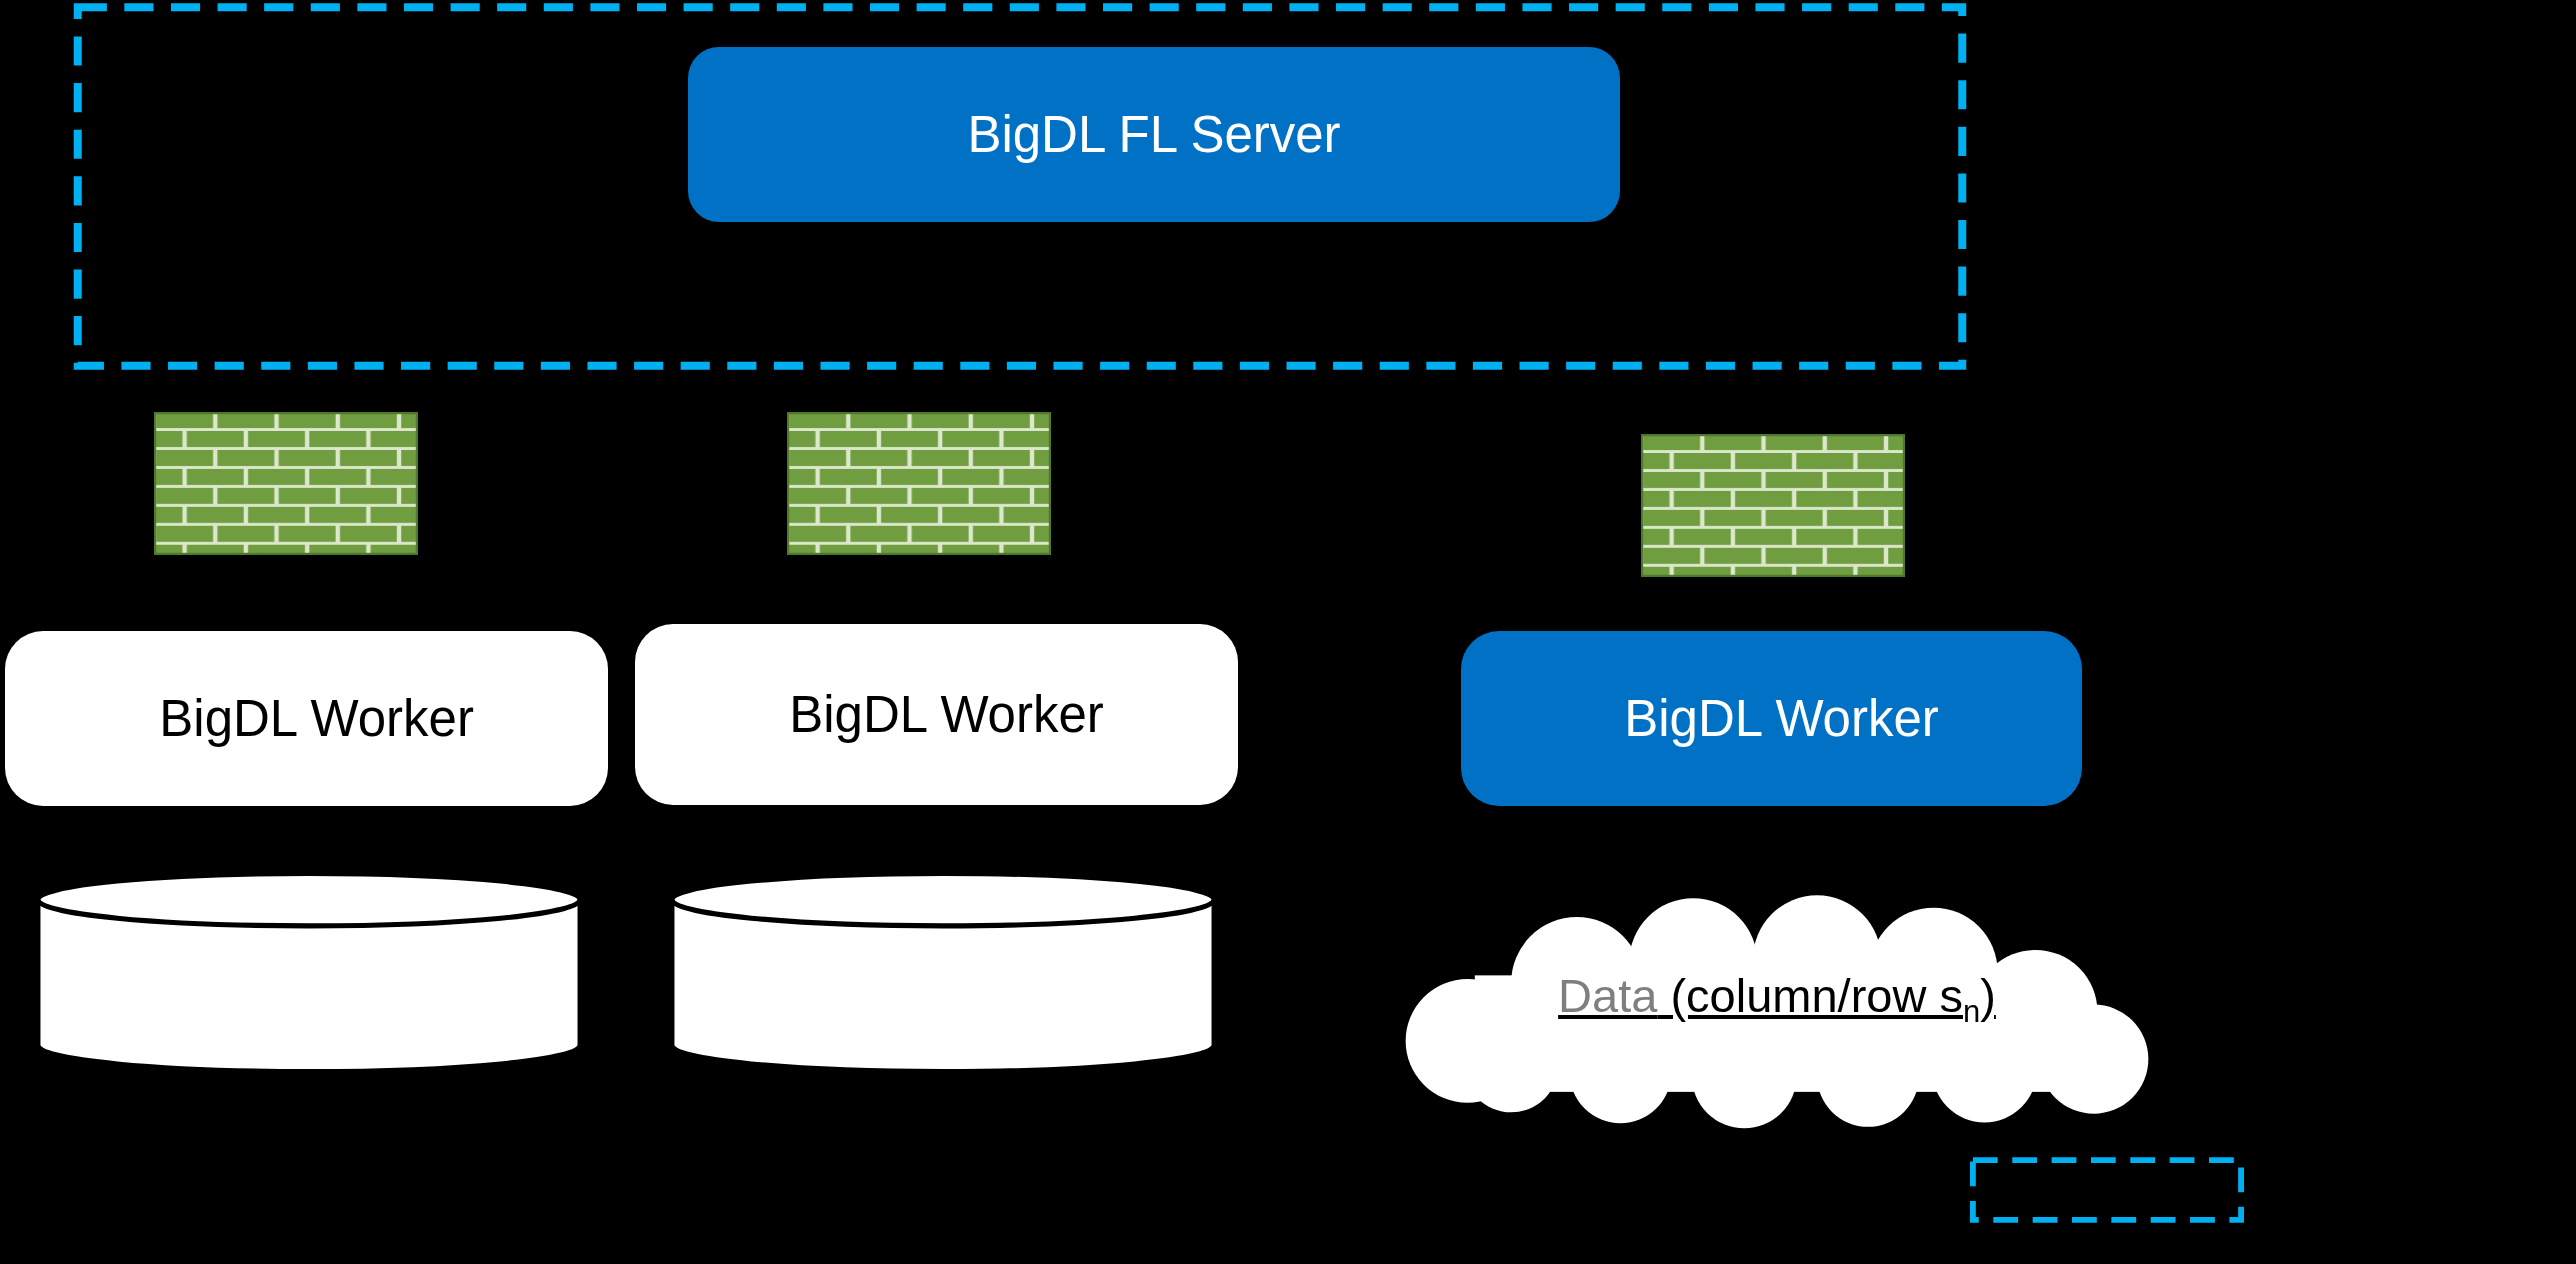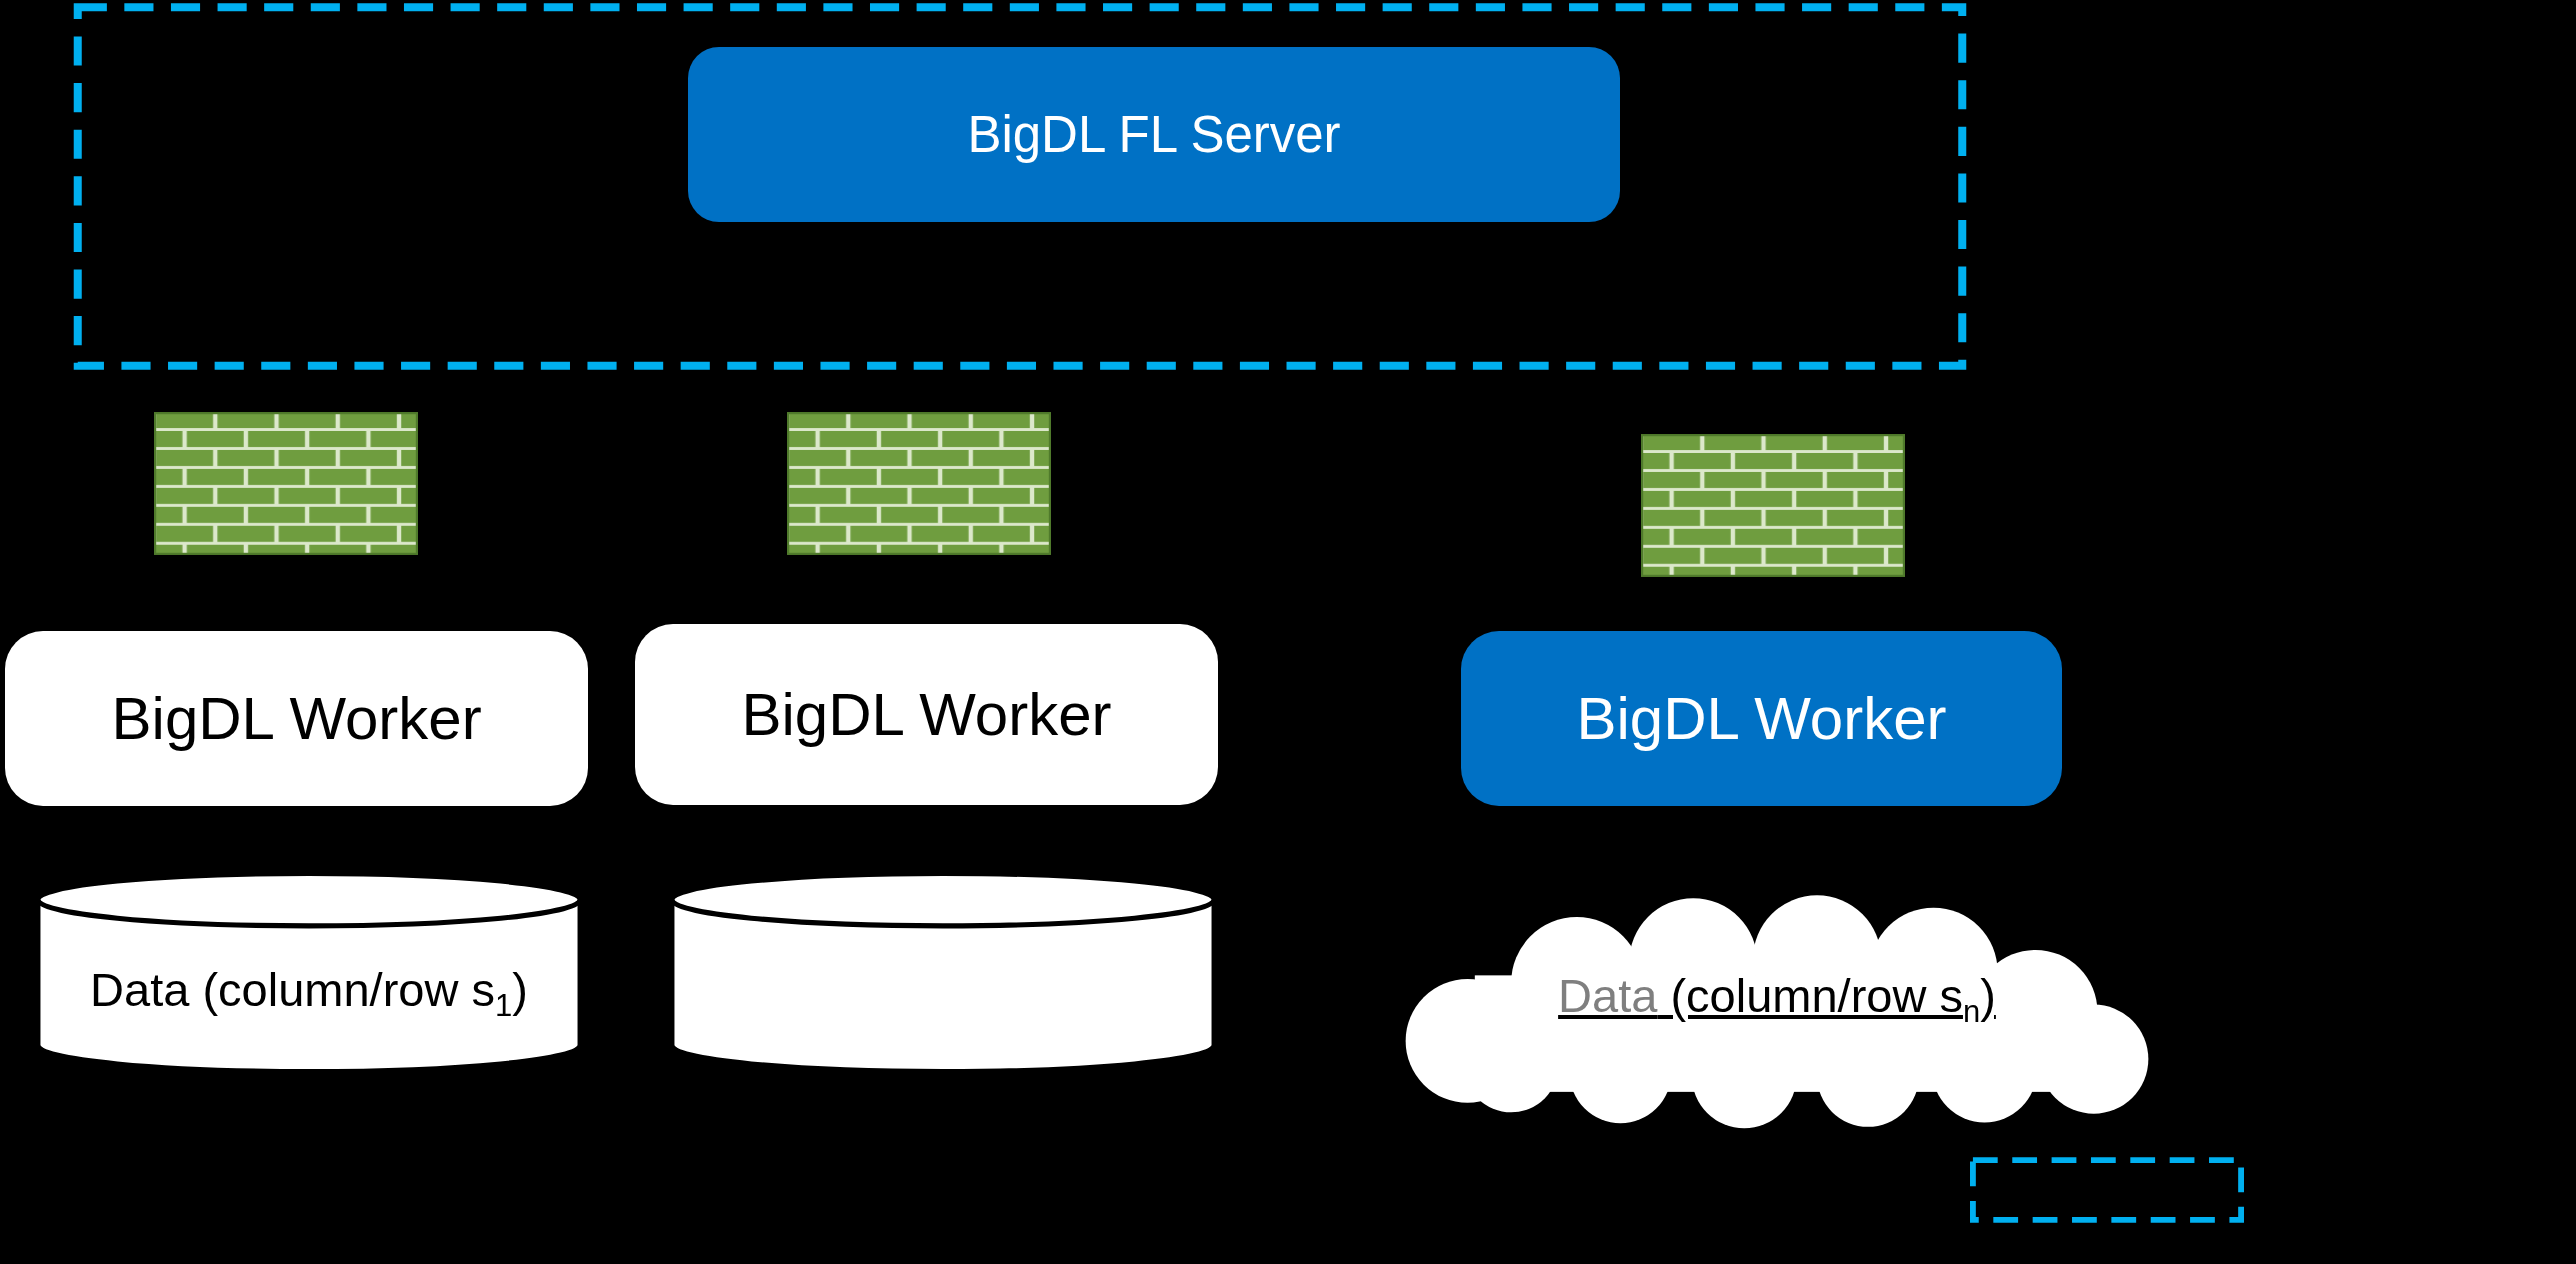--- a/index.html
+++ b/index.html
@@ -25,21 +25,22 @@
 
   .server-box {
     background: var(--accent-blue, #0071c5);
     color: #ffffff;
     border-radius: 31px;
     font-size: 51px;
   }
 
   .worker {
     border-radius: 38px;
-    font-size: 60px;
+    font-size: 51px;
+    padding-left: 20px;
   }
   .worker.white { background: #ffffff; color: #000000; }
   .worker.blue  { background: var(--accent-blue, #0071c5); color: #ffffff; }
 
   .datastore svg { position: absolute; left: 0; top: 0; }
 
   .ds-label {
     position: absolute;
     left: 0;
     width: 100%;
@@ -93,23 +94,20 @@
   </div>
   <div class="abs flexc worker blue" style="left:1461px; top:631px; width:601px; height:175px;">
     <span>BigDL Worker</span>
   </div>
 
   <div class="abs datastore" style="left:35px; top:869px; width:548px; height:207px;">
     <svg width="548" height="207" viewBox="0 0 752 284">
       <path d="M4,42 a372,36 0 0 1 744,0 v200 a372,36 0 0 1 -744,0 z" fill="#ffffff" stroke="#000000" stroke-width="7"></path>
       <path d="M4,42 a372,36 0 0 0 744,0" fill="none" stroke="#000000" stroke-width="7"></path>
     </svg>
-    <div class="ds-label" style="top:93px;">
-      <span>Data</span><span> (column/row s</span><sub>1</sub><span>)</span>
-    </div>
   </div>
 
   <div class="abs datastore" style="left:669px; top:869px; width:548px; height:207px;">
     <svg width="548" height="207" viewBox="0 0 752 284">
       <path d="M4,42 a372,36 0 0 1 744,0 v200 a372,36 0 0 1 -744,0 z" fill="#ffffff" stroke="#000000" stroke-width="7"></path>
       <path d="M4,42 a372,36 0 0 0 744,0" fill="none" stroke="#000000" stroke-width="7"></path>
     </svg>
   </div>
 
   <div class="abs datastore" style="left:1402px; top:895px; width:750px; height:235px;">

